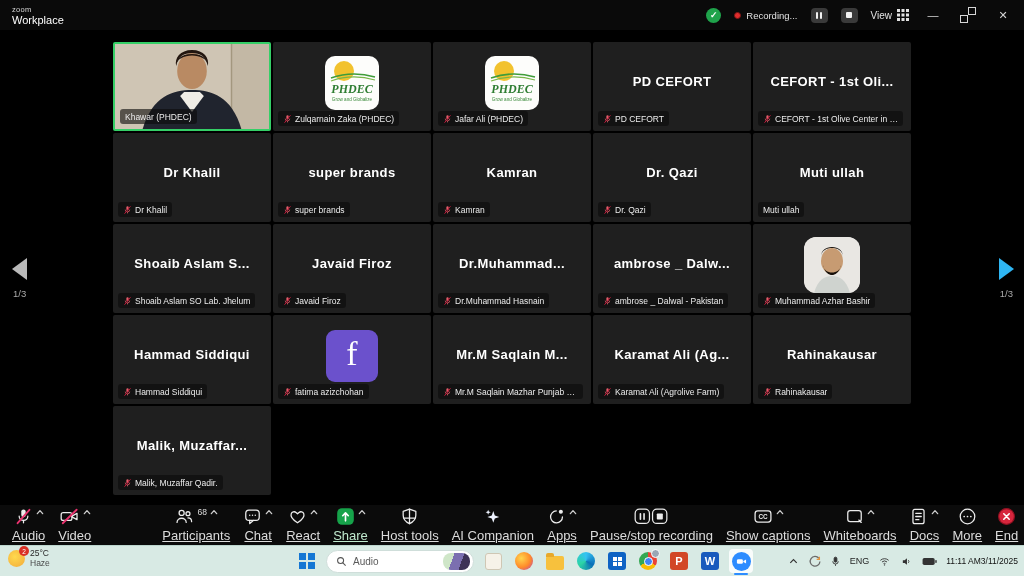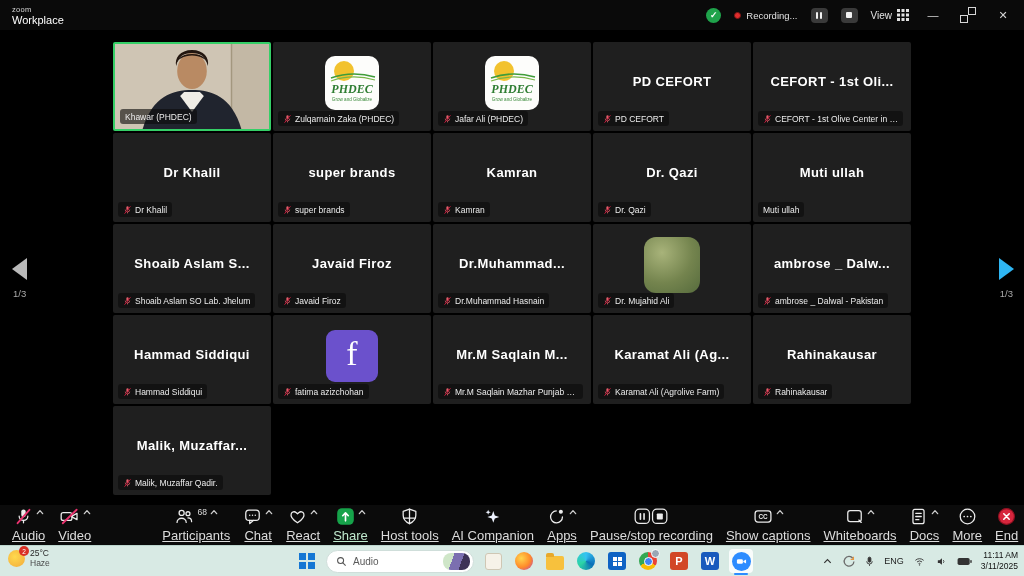--- a/index.html
+++ b/index.html
@@ -87,21 +87,21 @@
   .ic-store i { display:grid; grid-template-columns:4px 4px; grid-template-rows:4px 4px; gap:1px; }
   .ic-store i b { background:#fff; display:block; }
   .ic-chrome { position:relative; width:18px; height:18px; border-radius:50%; background:conic-gradient(#ea4335 0 33%, #fbbc05 33% 66%, #34a853 66%); }
   .ic-chrome::after { content:""; position:absolute; inset:4.5px; border-radius:50%; background:#4285f4; border:1.8px solid #fff; }
   .ic-chrome .bdg { position:absolute; top:-3px; right:-3px; width:9px; height:9px; border-radius:50%; background:#9aa7b5; border:1px solid #fff; }
   .ic-ppt, .ic-word { width:18px; height:18px; border-radius:3px; color:#fff; font-size:11px; font-weight:bold; display:flex; align-items:center; justify-content:center; }
   .ic-ppt { background:#d24726; } .ic-word { background:#185abd; }
   .ic-zoom { width:19px; height:19px; border-radius:50%; background:#2d8cff; display:flex; align-items:center; justify-content:center; }
   .tray { position:absolute; right:6px; top:0; height:30px; display:flex; align-items:center; gap:9px; }
   .tray .txt { font-size:9px; color:#1f1f1f; }
-  .clock { display:flex; flex-direction:column; align-items:flex-end; line-height:1.25; }
+  .clock { display:flex; flex-direction:row; align-items:center; line-height:1.25; }
   .clock span { font-size:8.5px; color:#111; }
 </style>
 </head>
 <body>
 
 <div class="screen">
 
   <div class="titlebar">
     <div class="app-id">
       <span class="l1">zoom</span>
@@ -300,39 +300,45 @@
           <div class="name-pill">
             <svg class="pill-mic" width="9" height="10" viewBox="0 0 24 26">
               <rect x="9" y="3" width="6" height="11" rx="3" fill="#e35d6a"></rect>
               <path d="M6 12a6 6 0 0 0 12 0M12 18v4" stroke="#e35d6a" stroke-width="2" fill="none"></path>
               <line x1="4" y1="23" x2="20" y2="3" stroke="#c2183b" stroke-width="2.6"></line>
             </svg>
             <span>Dr.Muhammad Hasnain</span>
           </div>
         </div>
         <div class="tile">
-          <div class="avatar av-plants"></div>
-          <div class="name-pill">
-            <svg class="pill-mic" width="9" height="10" viewBox="0 0 24 26">
-              <rect x="9" y="3" width="6" height="11" rx="3" fill="#e35d6a"></rect>
-              <path d="M6 12a6 6 0 0 0 12 0M12 18v4" stroke="#e35d6a" stroke-width="2" fill="none"></path>
-              <line x1="4" y1="23" x2="20" y2="3" stroke="#c2183b" stroke-width="2.6"></line>
-            </svg>
-            <span>Dr. Mujahid Ali</span>
-          </div>
-        </div>
-        <div class="tile">
           <div class="center-name">ambrose _ Dalw...</div>
           <div class="name-pill">
             <svg class="pill-mic" width="9" height="10" viewBox="0 0 24 26">
               <rect x="9" y="3" width="6" height="11" rx="3" fill="#e35d6a"></rect>
               <path d="M6 12a6 6 0 0 0 12 0M12 18v4" stroke="#e35d6a" stroke-width="2" fill="none"></path>
               <line x1="4" y1="23" x2="20" y2="3" stroke="#c2183b" stroke-width="2.6"></line>
             </svg>
             <span>ambrose _ Dalwal - Pakistan</span>
+          </div>
+        </div>
+        <div class="tile">
+          <div class="avatar av-azhar"><svg width="56" height="56" viewBox="0 0 56 56">
+  <rect width="56" height="56" rx="12" fill="#e9e7e3"></rect>
+  <path d="M10 56 C14 42 21 39 28 39 C35 39 42 42 46 56 Z" fill="#cfd3cf"></path>
+  <ellipse cx="28" cy="24" rx="11" ry="13" fill="#c79b72"></ellipse>
+  <path d="M17 20 C17 8 39 8 39 20 C39 14 35 10 28 10 C21 10 17 14 17 20 Z" fill="#17100a"></path>
+  <path d="M19 28 C20 38 36 38 37 28 C35 36 31 38 28 38 C25 38 21 36 19 28 Z" fill="#17100a"></path>
+</svg></div>
+          <div class="name-pill">
+            <svg class="pill-mic" width="9" height="10" viewBox="0 0 24 26">
+              <rect x="9" y="3" width="6" height="11" rx="3" fill="#e35d6a"></rect>
+              <path d="M6 12a6 6 0 0 0 12 0M12 18v4" stroke="#e35d6a" stroke-width="2" fill="none"></path>
+              <line x1="4" y1="23" x2="20" y2="3" stroke="#c2183b" stroke-width="2.6"></line>
+            </svg>
+            <span>Muhammad Azhar Bashir</span>
           </div>
         </div>
         <div class="tile">
           <div class="center-name">Hammad Siddiqui</div>
           <div class="name-pill">
             <svg class="pill-mic" width="9" height="10" viewBox="0 0 24 26">
               <rect x="9" y="3" width="6" height="11" rx="3" fill="#e35d6a"></rect>
               <path d="M6 12a6 6 0 0 0 12 0M12 18v4" stroke="#e35d6a" stroke-width="2" fill="none"></path>
               <line x1="4" y1="23" x2="20" y2="3" stroke="#c2183b" stroke-width="2.6"></line>
             </svg>

